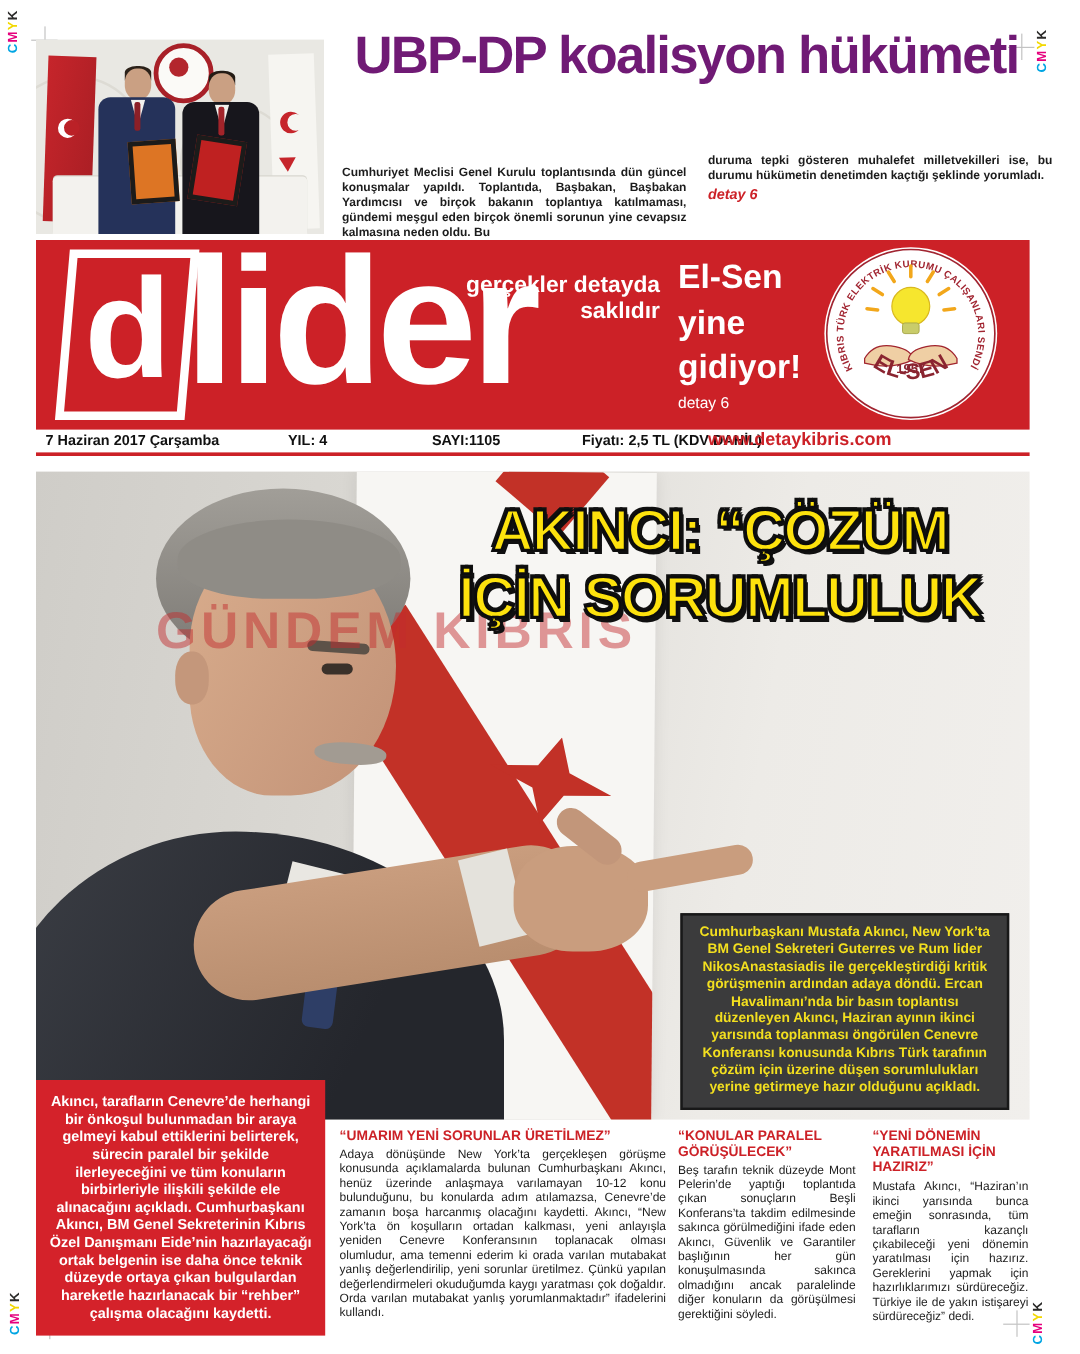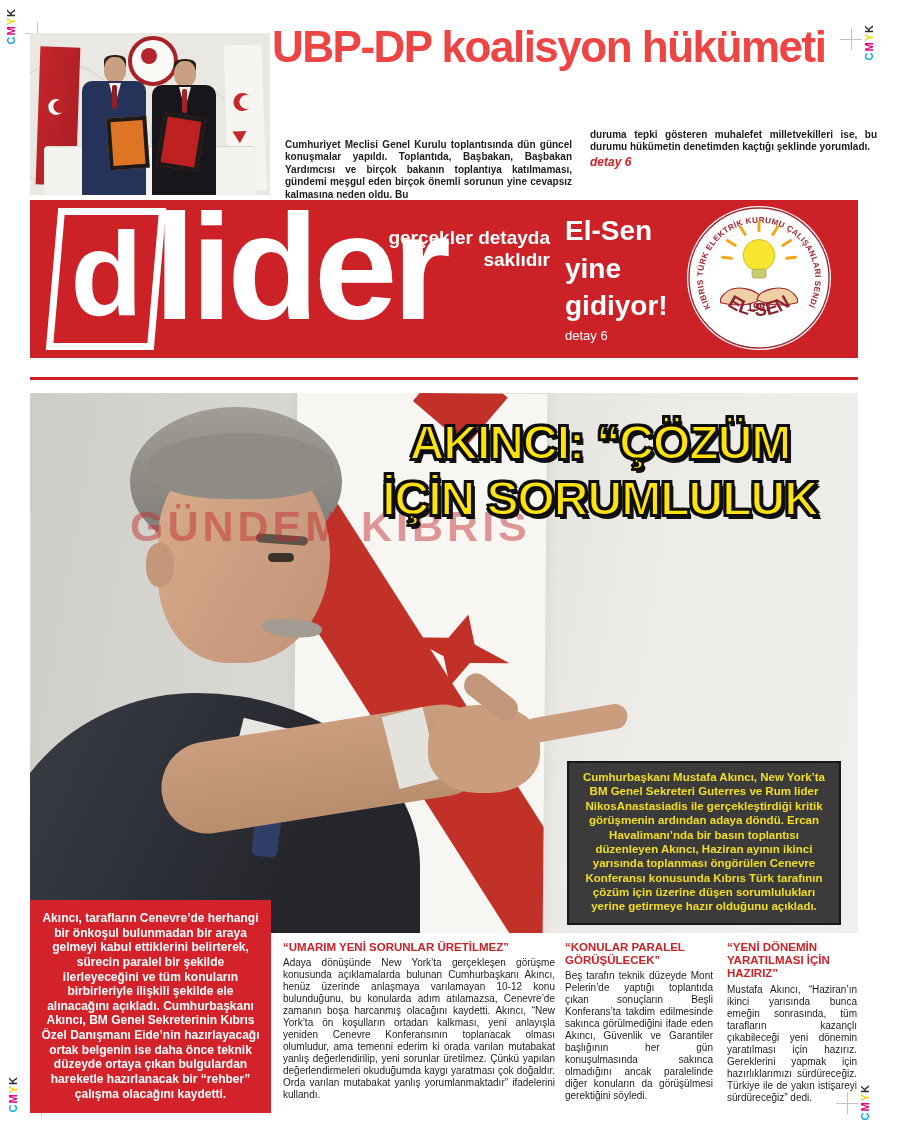--- a/index.html
+++ b/index.html
@@ -29,22 +29,22 @@
   .tp-table{position:absolute;left:14px;top:114px;width:212px;height:48px;background:#f3f2ee;border-radius:4px 4px 0 0;box-shadow:0 -1px 0 #d8d6cf;}
   .tp-mic{position:absolute;width:10px;height:6px;background:#55504a;border-radius:2px;}
   .man{position:absolute;}
   .man .head{position:absolute;width:22px;height:26px;border-radius:45%;background:#caa083;}
   .man .hair{position:absolute;width:22px;height:12px;border-radius:45% 45% 0 0;background:#2b2119;}
   .man .body{position:absolute;border-radius:10px 10px 0 0;}
   .man .shirt{position:absolute;width:12px;height:22px;background:#f2f1ed;clip-path:polygon(50% 0,100% 0,50% 100%,0 0);}
   .man .tie{position:absolute;width:5px;height:24px;background:#a3242a;border-radius:2px;}
   .plaque{position:absolute;border:4px solid #1c1b1a;}
 
-  .top-headline{position:absolute;left:272px;top:22px;width:600px;
-                font-weight:bold;font-size:44px;line-height:1.12;letter-spacing:-1.5px;color:#ef4444;}
+  .top-headline{position:absolute;left:272px;top:22px;width:600px;text-align:center;
+                font-weight:bold;font-size:44px;line-height:1.12;letter-spacing:-1.5px;color:#701a75;}
   .top-cols{position:absolute;left:285px;top:129px;width:592px;}
   .tcol{position:absolute;top:0;width:287px;font-size:10px;font-weight:bold;line-height:1.24;
         text-align:justify;color:#1c1c1c;hyphens:auto;}
   .tcol.c1{left:0;}
   .tcol.c2{left:305px;}
   .jump-ref{color:#cc2127;font-style:italic;font-weight:bold;font-size:12px;margin-top:1px;}
 
   
   .masthead{position:absolute;left:30px;top:200px;width:828px;height:158px;background:#cc2127;}
   .dbox{position:absolute;left:22px;top:8px;width:94px;height:128px;border:7px solid #fff;
@@ -215,20 +215,27 @@
         <path d="M 36 96 q 8 -14 26 -10 q 14 3 15 11 q -18 9 -41 3 z"></path>
         <path d="M 114 96 q -8 -14 -26 -10 q -14 3 -15 11 q 18 9 41 3 z"></path>
       </g>
       <text x="75" y="108" text-anchor="middle" font-size="11" font-weight="bold" fill="#8a2430">1957</text>
       <text font-size="19" font-weight="bold" fill="#8a2430" text-anchor="middle">
         <textPath href="#bottomArc" startOffset="50%">EL-SEN</textPath>
       </text>
     </svg>
   </div>
 
+  <div class="dateline">
+    <span class="dl-date">7 Haziran 2017 Çarşamba</span>
+    <span class="dl-yil">YIL: 4</span>
+    <span class="dl-sayi">SAYI:1105</span>
+    <span class="dl-fiyat">Fiyatı: 2,5 TL (KDV DAHİL)</span>
+    <span class="dl-site">www.detaykibris.com</span>
+  </div>
   <div class="red-rule"></div>
 
   <div class="main-photo">
     <div class="mp-flag">
       <div class="mp-stripe"></div>
       <div class="mp-star"></div>
       <div class="mp-wedge"></div>
     </div>
     <div class="mp-suit"></div>
     <div class="mp-collar"></div>

